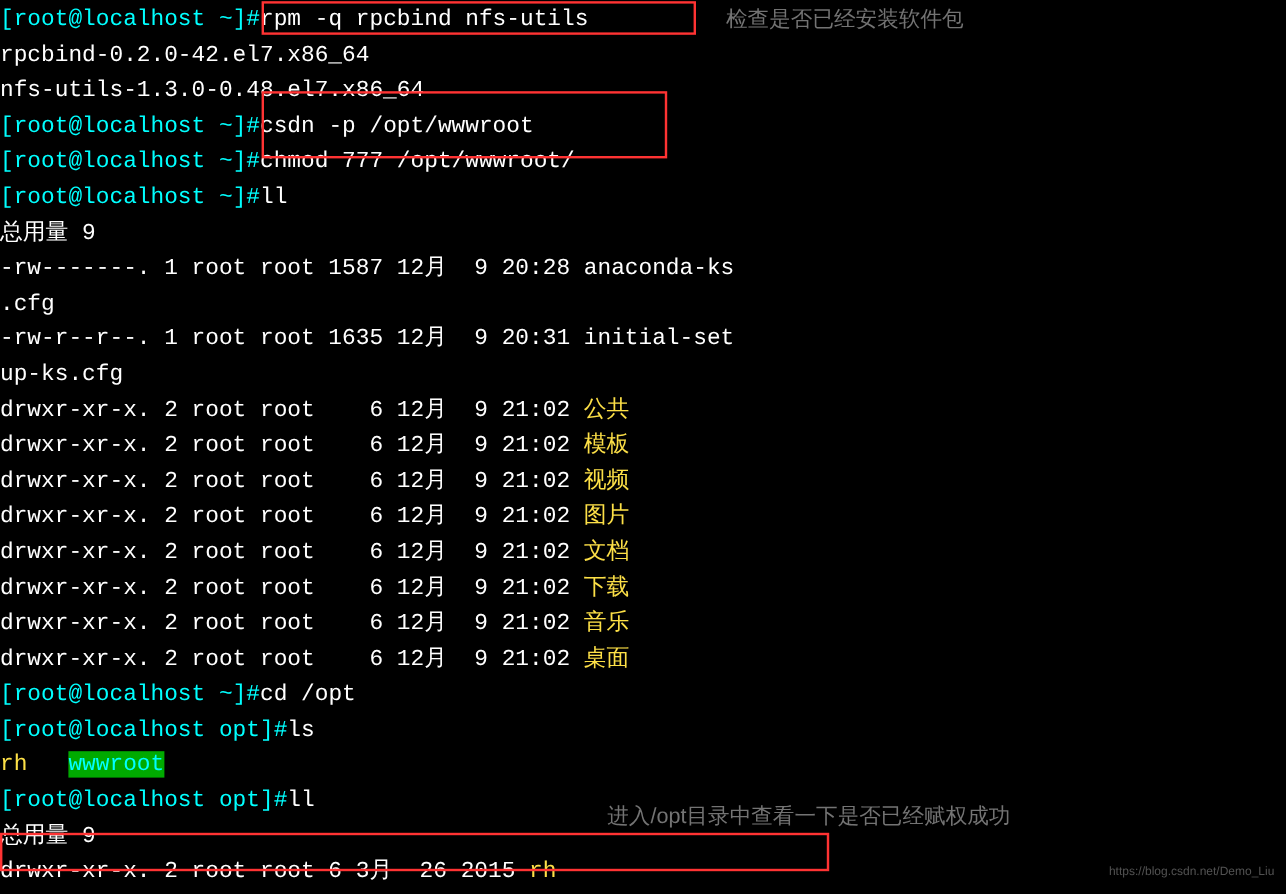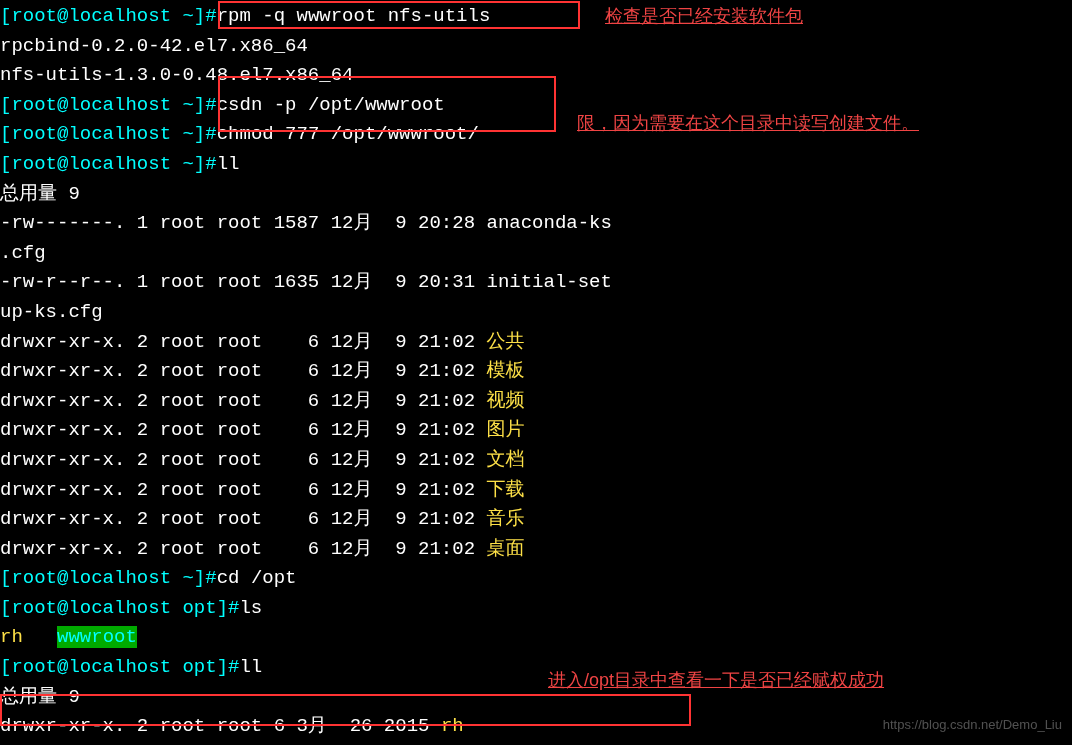--- a/index.html
+++ b/index.html
@@ -19,21 +19,21 @@
       position: relative;
       padding-top: 2px;
     }
     .line {
       white-space: pre;
       height: 29.6px;
     }
     .cyan { color: #00ffff; }
     .white { color: #ffffff; }
     .blue { color: #fde047; }
-    .red-anno { color: #ef4444; font-family: 'SimSun', 'Microsoft YaHei', sans-serif; font-size: 18px; text-decoration: underline; }
+    .red-anno { color: #737373; font-family: 'SimSun', 'Microsoft YaHei', sans-serif; font-size: 18px; }
     .green-bg { background: #00aa00; color: #00ffff; }
     .green-bg2 { background: #00aa00; color: #00ffff; }
     .box1 {
       position: absolute;
       border: 2px solid #ff3333;
       top: 1px;
       left: 218px;
       width: 362px;
       height: 28px;
       pointer-events: none;
@@ -63,37 +63,37 @@
     }
     .anno2 {
       position: absolute;
       top: 80px;
       left: 577px;
       line-height: 1.6;
     }
     .anno3 {
       position: absolute;
       top: 666px;
-      left: 548px;
+      left: 506px;
       text-align: center;
     }
     .watermark {
       position: absolute;
       bottom: 10px;
       right: 10px;
       color: #888888;
-      font-size: 13px;
+      font-size: 10px;
       opacity: 0.6;
       font-family: Arial, sans-serif;
     }
   </style>
 </head>
 <body>
 
-<div class="line"><span class="cyan">[</span><span class="cyan">root@localhost</span><span class="cyan"> ~</span><span class="cyan">]#</span><span class="white">rpm -q wwwroot nfs-utils</span></div>
+<div class="line"><span class="cyan">[</span><span class="cyan">root@localhost</span><span class="cyan"> ~</span><span class="cyan">]#</span><span class="white">rpm -q rpcbind nfs-utils</span></div>
 <div class="line white">rpcbind-0.2.0-42.el7.x86_64</div>
 <div class="line white">nfs-utils-1.3.0-0.48.el7.x86_64</div>
 <div class="line"><span class="cyan">[</span><span class="cyan">root@localhost</span><span class="cyan"> ~</span><span class="cyan">]#</span><span class="white">csdn -p /opt/wwwroot</span></div>
 <div class="line"><span class="cyan">[</span><span class="cyan">root@localhost</span><span class="cyan"> ~</span><span class="cyan">]#</span><span class="white">chmod 777 /opt/wwwroot/</span></div>
 <div class="line"><span class="cyan">[</span><span class="cyan">root@localhost</span><span class="cyan"> ~</span><span class="cyan">]#</span><span class="white">ll</span></div>
 <div class="line white">总用量 9</div>
 <div class="line white">-rw-------. 1 root root 1587 12月  9 20:28 anaconda-ks</div>
 <div class="line white">.cfg</div>
 <div class="line white">-rw-r--r--. 1 root root 1635 12月  9 20:31 initial-set</div>
 <div class="line white">up-ks.cfg</div>
@@ -111,16 +111,16 @@
 <div class="line"><span class="cyan">[</span><span class="cyan">root@localhost</span><span class="cyan"> opt</span><span class="cyan">]#</span><span class="white">ll</span></div>
 <div class="line white">总用量 9</div>
 <div class="line"><span class="white">drwxr-xr-x. 2 root root 6 3月  26 2015 </span><span class="blue">rh</span></div>
 <div class="line"><span class="white">drwxrwxrwx. 2 root root 6 12月 10 15:24 </span><span class="green-bg2">wwwroot</span></div>
 
 <div class="box1"></div>
 <div class="box2"></div>
 <div class="box3"></div>
 
 <div class="red-anno anno1">检查是否已经安装软件包</div>
-<div class="red-anno anno2"><br><span>限，因为需要在这个目录中读写创建文件。</span></div>
+<div class="red-anno anno2"><br></div>
 <div class="red-anno anno3">进入/opt目录中查看一下是否已经赋权成功</div>
 
 <div class="watermark">https://blog.csdn.net/Demo_Liu</div>
 
 </body></html>

